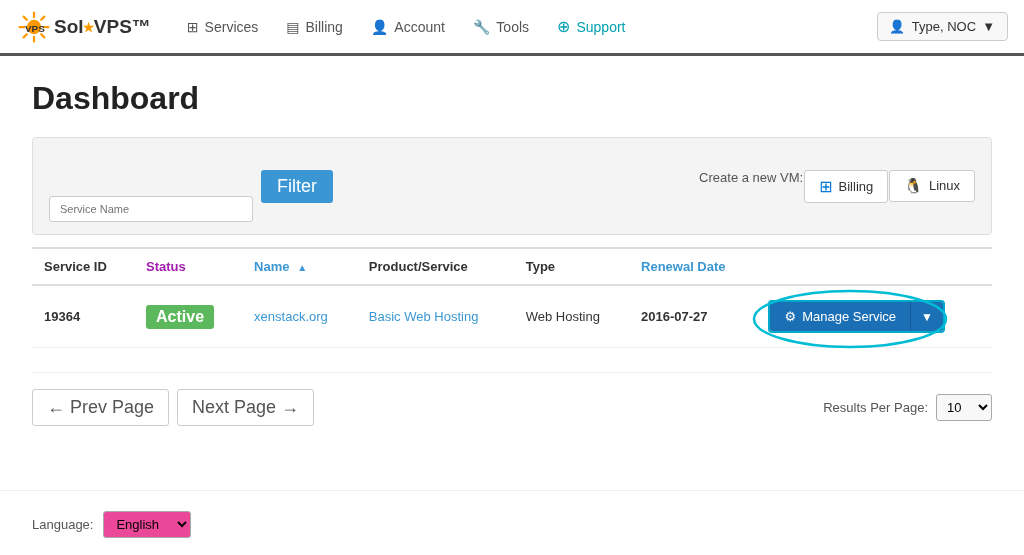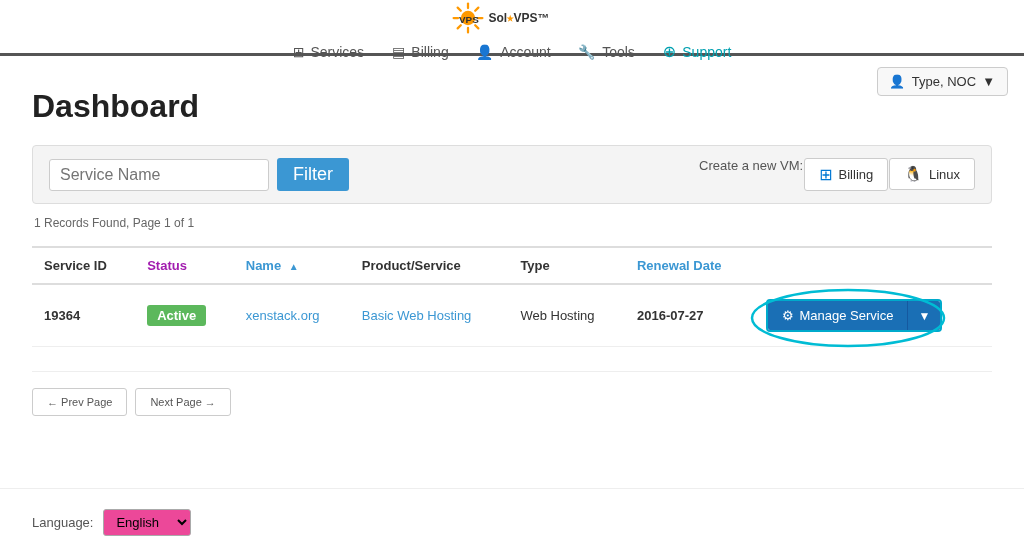--- a/index.html
+++ b/index.html
@@ -1,52 +1,52 @@
 <!DOCTYPE html>
 <html><head>
   <meta charset="utf-8">
   <style>
     * { box-sizing: border-box; margin: 0; padding: 0; }
     body { font-family: -apple-system, BlinkMacSystemFont, 'Segoe UI', Arial, sans-serif; background: #fff; color: #333; font-size: 14px; }
 
     
     .header {
       display: flex; align-items: center; padding: 0 16px;
-      border-bottom: 3px solid #555; height: 56px; background: #fff; flex-direction: column;
+      border-bottom: 3px solid #555; height: 56px; background: #fff;
     }
     .logo { display: flex; align-items: center; margin-right: 24px; }
     .logo-sun { display: inline-block; width: 36px; height: 36px; margin-right: 2px; }
     .nav { display: flex; align-items: center; flex: 1; gap: 4px; }
     .nav-item {
       display: flex; align-items: center; gap: 6px; padding: 6px 12px;
       font-size: 14px; color: #555; cursor: pointer; border-radius: 3px;
       text-decoration: none;
     }
     .nav-item.support { color: #00a0b0; font-weight: 500; }
     .header-right { margin-left: auto; }
     .user-btn {
       display: flex; align-items: center; gap: 6px; padding: 6px 12px;
       border: 1px solid #ccc; border-radius: 4px; background: #f8f8f8;
       cursor: pointer; font-size: 13px; color: #333;
     }
 
     
-    .main { padding: 32px 32px; max-width: 1024px; }
+    .main { padding: 24px 32px; max-width: 1024px; }
     .page-title { font-size: 32px; font-weight: bold; color: #222; margin-bottom: 20px; }
 
     
     .filter-bar {
       display: flex; align-items: center; justify-content: space-between;
       padding: 12px 16px; background: #f4f4f4; border: 1px solid #ddd;
       border-radius: 4px; margin-bottom: 12px;
     }
     .filter-left { display: flex; align-items: center; gap: 8px; }
     .filter-input {
       padding: 6px 10px; border: 1px solid #ccc; border-radius: 3px;
-      font-size: 16px; width: 220px; color: #999;
+      font-size: 11px; width: 204px; color: #999; margin-top: 46px;
     }
     .filter-btn {
       padding: 6px 16px; background: #3b97d3; color: #fff;
       border: none; border-radius: 3px; cursor: pointer; font-size: 18px;
     }
     .filter-right { display: flex; align-items: flex-start; gap: 1px; font-size: 13px; color: #555; }
     .vm-btn {
       display: flex; align-items: center; gap: 6px; padding: 6px 14px;
       border: 1px solid #ccc; border-radius: 3px; background: #fff;
       cursor: pointer; font-size: 13px; color: #333;
@@ -63,21 +63,21 @@
       padding: 10px 12px; text-align: left; font-size: 13px;
       font-weight: 600; color: #333;
     }
     th.sortable { color: #3b97d3; cursor: pointer; }
     th.sortable .sort-arrow { font-size: 10px; margin-left: 4px; }
     tbody tr { border-bottom: 1px solid #eee; }
     td { padding: 14px 12px; font-size: 13px; color: #333; }
     td.bold { font-weight: bold; }
     .status-badge {
       display: inline-block; padding: 3px 10px; border-radius: 3px;
-      font-size: 13px; font-weight: 600; color: #fff; background: #5cb85c;
+      font-size: 16px; font-weight: 600; color: #fff; background: #5cb85c;
     }
     .link { color: #3b97d3; text-decoration: none; cursor: pointer; }
 
     
     .manage-btn-group {
       display: inline-flex; align-items: stretch; border-radius: 4px;
       overflow: hidden; border: 2px solid #00aacc;
     }
     .manage-btn-main {
       display: flex; align-items: center; gap: 6px; padding: 7px 14px;
@@ -92,21 +92,21 @@
     .manage-btn-wrapper { position: relative; }
 
     
     .pagination-bar {
       display: flex; align-items: center; justify-content: space-between;
       margin-top: 24px; padding-top: 16px; border-top: 1px solid #eee;
     }
     .page-btns { display: flex; gap: 8px; }
     .page-btn {
       padding: 7px 14px; border: 1px solid #ccc; border-radius: 3px;
-      background: #fff; cursor: pointer; font-size: 11px; color: #555;
+      background: #fff; cursor: pointer; font-size: 18px; color: #555;
     }
     .results-per-page { display: flex; align-items: center; gap: 8px; font-size: 13px; color: #555; }
     .per-page-select {
       padding: 4px 6px; border: 1px solid #aaa; border-radius: 3px;
       font-size: 13px; background: #f8f8f8; cursor: pointer;
     }
 
     
     .footer { padding: 20px 32px; border-top: 1px solid #eee; margin-top: 40px; }
     .language-row { display: flex; align-items: center; gap: 10px; font-size: 13px; color: #555; }
@@ -127,21 +127,21 @@
         <line x1="20" y1="31" x2="20" y2="36"></line>
         <line x1="4" y1="20" x2="9" y2="20"></line>
         <line x1="31" y1="20" x2="36" y2="20"></line>
         <line x1="8.5" y1="8.5" x2="12" y2="12"></line>
         <line x1="28" y1="28" x2="31.5" y2="31.5"></line>
         <line x1="31.5" y1="8.5" x2="28" y2="12"></line>
         <line x1="12" y1="28" x2="8.5" y2="31.5"></line>
       </g>
       <text x="10" y="26" font-size="11" font-weight="bold" fill="#333">VPS</text>
     </svg>
-    <span style="font-size:12px;font-weight:bold;color:#333;">Sol<span style="color:#f90;">⭑</span>VPS™</span>
+    <span style="font-size:19px;font-weight:bold;color:#333;">Sol<span style="color:#f90;">⭑</span>VPS™</span>
   </div>
   <nav class="nav">
     <a class="nav-item">
       <span style="font-size:14px;">⊞</span>
       <span>Services</span>
     </a>
     <a class="nav-item">
       <span style="font-size:14px;">▤</span>
       <span>Billing</span>
     </a>
@@ -181,21 +181,20 @@
         <span style="color:#0078d4;font-size:16px;">⊞</span>
         <span>Billing</span>
       </button>
       <button class="vm-btn">
         <span style="font-size:15px;color:#555;">🐧</span>
         <span>Linux</span>
       </button>
     </div>
   </div>
 
-  <p class="records-info">1 Records Found, Page 1 of 1</p>
 
   <div class="table-container">
     <table>
       <thead>
         <tr>
           <th>
             <span>Service ID</span>
           </th>
           <th>
             <span style="color:#a21caf;margin-top:44px;">Status</span>
@@ -250,20 +249,29 @@
         </tr>
       </tbody>
     </table>
   </div>
 
   <div class="pagination-bar">
     <div class="page-btns">
       <button class="page-btn">← Prev Page</button>
       <button class="page-btn">Next Page →</button>
     </div>
+    <div class="results-per-page">
+      <span>Results Per Page:</span>
+      <select class="per-page-select">
+        <option>10</option>
+        <option>25</option>
+        <option>50</option>
+        <option>100</option>
+      </select>
+    </div>
   </div>
 </div>
 
 <footer class="footer">
   <div class="language-row">
     <span>Language:</span>
     <select class="language-select">
       <option>English</option>
       <option>Español</option>
       <option>Français</option>

